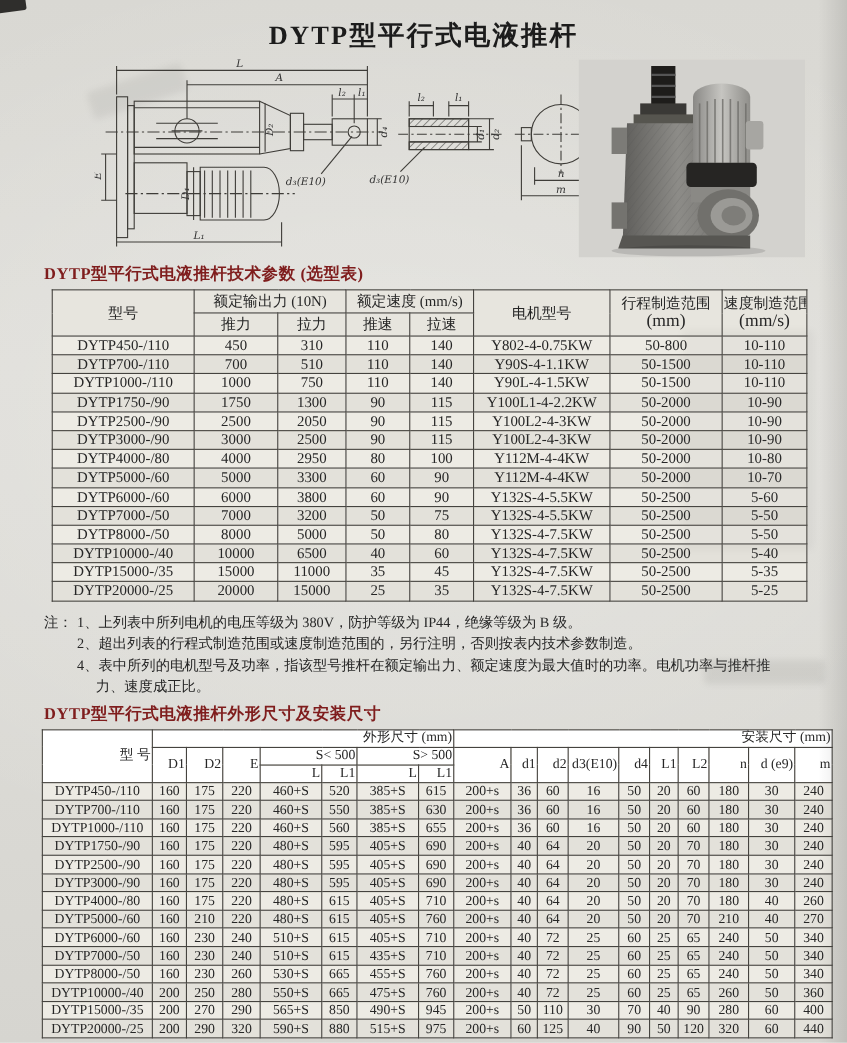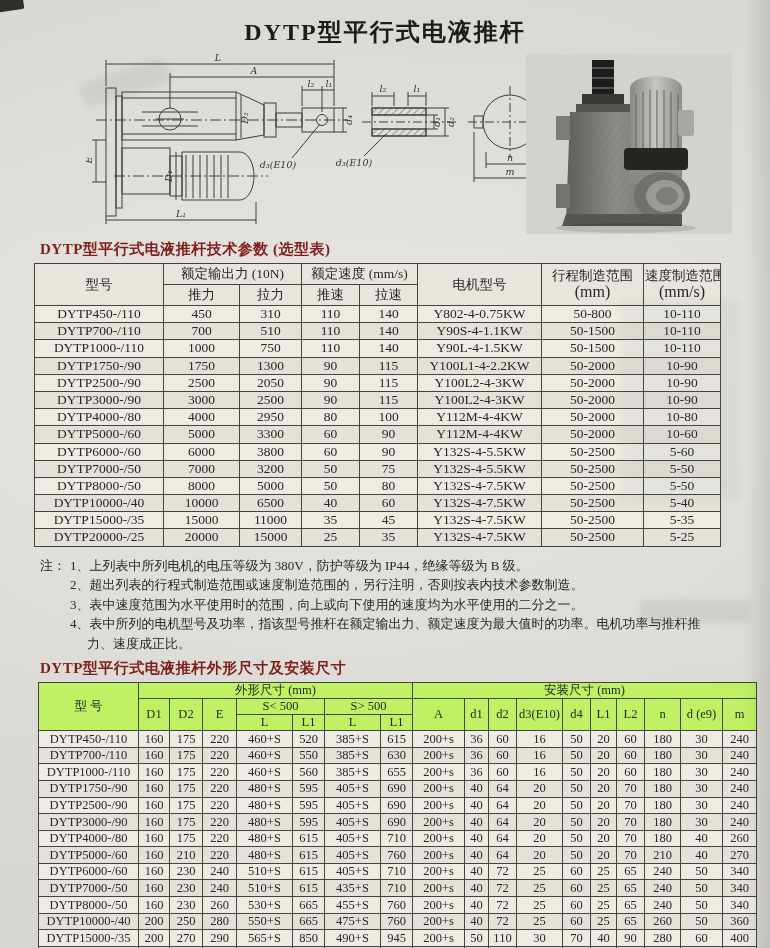--- a/index.html
+++ b/index.html
@@ -22,28 +22,28 @@
 
   .drawings{position:relative;height:182px;margin-top:4px;}
   .line-drawing{position:absolute;left:86px;top:0;}
   .photo{position:absolute;left:526px;top:2px;}
 
   .section-heading{margin:6px 0 4px 40px;font-size:15px;font-weight:bold;color:#7f1d1d;letter-spacing:.5px;}
 
   table{border-collapse:collapse;table-layout:fixed;background:#eae8e2;}
   th,td{border:1px solid #45433f;text-align:center;vertical-align:middle;
     font-weight:normal;padding:0 1px;white-space:nowrap;overflow:hidden;color:#262626;}
-  #spec-table{margin-left:34px;width:686px;font-size:13.5px;}
+  #spec-table{margin-left:47px;width:686px;font-size:13.5px;}
   #spec-table td{height:16.2px;line-height:1.05;}
   #spec-table th{height:20px;line-height:1.15;background:#e7e5de;}
   #spec-table tbody tr:nth-child(even) td{background:#e3e1da;}
   #spec-table tbody tr:nth-child(odd) td{background:#edebe4;}
   #dim-table{margin-left:38px;width:706px;font-size:12.5px;}
   #dim-table td{height:15.6px;line-height:1.0;}
-  #dim-table th{height:15px;line-height:1.1;background:#bef264;}
+  #dim-table th{height:15px;line-height:1.1;background:#ffffff;text-align:right;}
   #dim-table tbody tr:nth-child(even) td{background:#e3e1da;}
   #dim-table tbody tr:nth-child(odd) td{background:#edebe4;}
   .unit{font-size:16px;}
 
   .notes{margin:9px 0 0 40px;display:flex;font-size:13px;line-height:1.5;color:#262626;width:690px;}
   .notes-prefix{flex:0 0 30px;}
   .notes-list{flex:1;max-width:648px;}
   .note-line{padding-left:17px;text-indent:-17px;}
 
   svg text{font-family:"DejaVu Serif","Liberation Serif",serif;}
@@ -353,21 +353,21 @@
         <td>10-80</td>
       </tr>
       <tr>
         <td>DYTP5000-/60</td>
         <td>5000</td>
         <td>3300</td>
         <td>60</td>
         <td>90</td>
         <td>Y112M-4-4KW</td>
         <td>50-2000</td>
-        <td>10-60</td>
+        <td>10-70</td>
       </tr>
       <tr>
         <td>DYTP6000-/60</td>
         <td>6000</td>
         <td>3800</td>
         <td>60</td>
         <td>90</td>
         <td>Y132S-4-5.5KW</td>
         <td>50-2500</td>
         <td>5-60</td>
@@ -423,21 +423,20 @@
         <td>5-25</td>
       </tr>
     </tbody>
 </table>
 
 <div class="notes">
   <span class="notes-prefix">注：</span>
   <div class="notes-list">
       <div class="note-line">1、上列表中所列电机的电压等级为 380V，防护等级为 IP44，绝缘等级为 B 级。</div>
       <div class="note-line">2、超出列表的行程式制造范围或速度制造范围的，另行注明，否则按表内技术参数制造。</div>
-      <div class="note-line">3、表中速度范围为水平使用时的范围，向上或向下使用的速度均为水平使用的二分之一。</div>
       <div class="note-line">4、表中所列的电机型号及功率，指该型号推杆在额定输出力、额定速度为最大值时的功率。电机功率与推杆推力、速度成正比。</div>
     </div>
 </div>
 
 <div class="section-heading">DYTP型平行式电液推杆外形尺寸及安装尺寸</div>
 
 <table id="dim-table">
   <colgroup>
     <col style="width:100px">
       <col style="width:31px">

